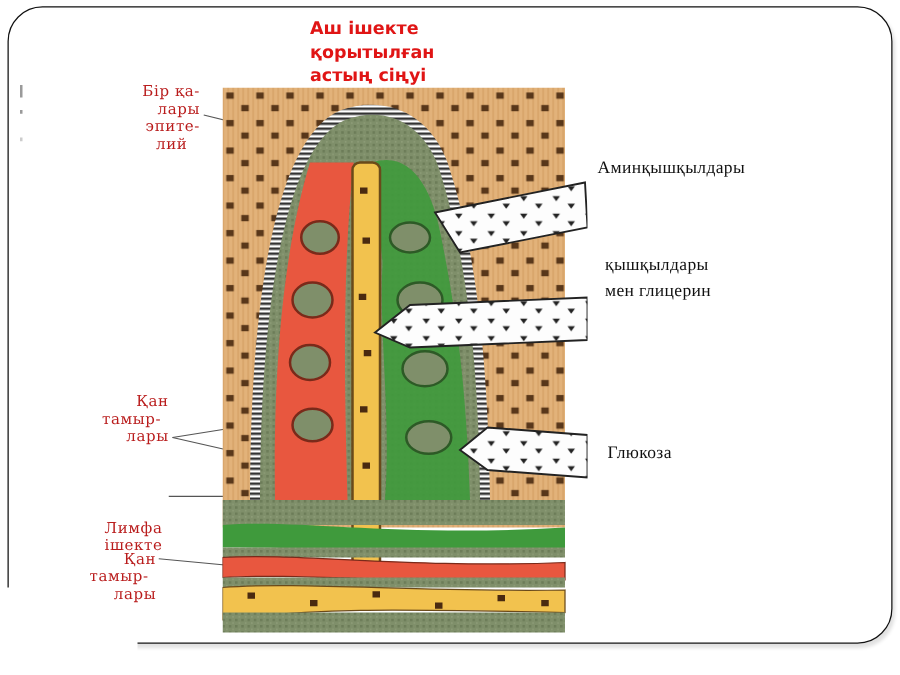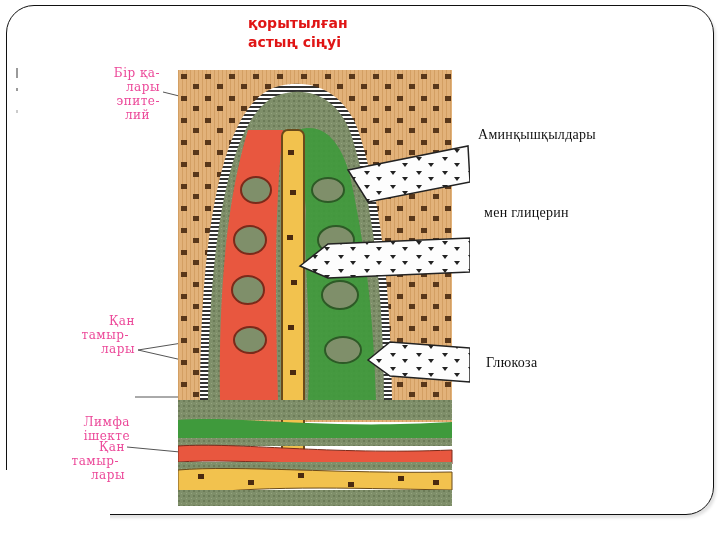--- a/index.html
+++ b/index.html
@@ -10,21 +10,21 @@
     box-shadow: 2px 3px 3px rgba(0,0,0,0.12);
   }
   .frame-mask-left {
     position: absolute; left: 0; top: 470px; width: 20px; height: 70px; background: #fff;
   }
   .frame-mask-bottom {
     position: absolute; left: 0; top: 500px; width: 110px; height: 40px; background: #fff;
   }
   .illustration { position: absolute; left: 178px; top: 70px; width: 292px; height: 440px; }
   .left-label {
-    position: absolute; font-family: "DejaVu Serif", serif; color: #ec4899; font-size: 12px;
+    position: absolute; font-family: "DejaVu Serif", serif; color: #b91c1c; font-size: 12px;
     line-height: 14px; text-align: right; letter-spacing: 0.5px; filter: blur(0.3px);
   }
   .title-red {
     position: absolute; left: 248px; top: 14px; color: #e01515; font-weight: bold;
     font-family: "DejaVu Sans", sans-serif; font-size: 14px; line-height: 19px;
   }
   .right-label {
     position: absolute; color: #111; font-family: Liberation Serif, serif;
     font-size: 14px; line-height: 21px; letter-spacing: 0.3px;
   }
@@ -36,20 +36,21 @@
 
 <div class="frame"></div>
 <div class="frame-mask-left"></div>
 <div class="frame-mask-bottom"></div>
 
 <div class="tick" style="top:68px;height:10px;"></div>
 <div class="tick" style="top:88px;height:3px;"></div>
 <div class="tick" style="top:110px;height:3px;opacity:.5"></div>
 
 <div class="title-red">
+  <div>Аш ішекте</div>
   <div>қорытылған</div>
   <div>астың сіңуі</div>
 </div>
 
 <div class="left-label" style="left:70px; top:66px; width:90px;">
   <div>Бір қа-</div>
   <div>лары</div>
   <div>эпите-</div>
   <div style="padding-right:10px">лий</div>
 </div>
@@ -163,15 +164,16 @@
   <g>
     <path d="M122 196 L150 174 L292 168 L292 202 L150 208 Z" fill="url(#whiteDots)" stroke="#222" stroke-width="1.5"></path>
   </g>
   <g>
     <path d="M190 290 L212 272 L292 278 L292 312 L212 306 Z" fill="url(#whiteDots)" stroke="#222" stroke-width="1.5"></path>
   </g>
 </svg>
 
 <div class="right-label" style="left:478px; top:124px;">Аминқышқылдары</div>
 <div class="right-label" style="left:484px; top:202px;">
+  <div>қышқылдары</div>
   <div>мен глицерин</div>
 </div>
 <div class="right-label" style="left:486px; top:352px;">Глюкоза</div>
 
 </body></html>

